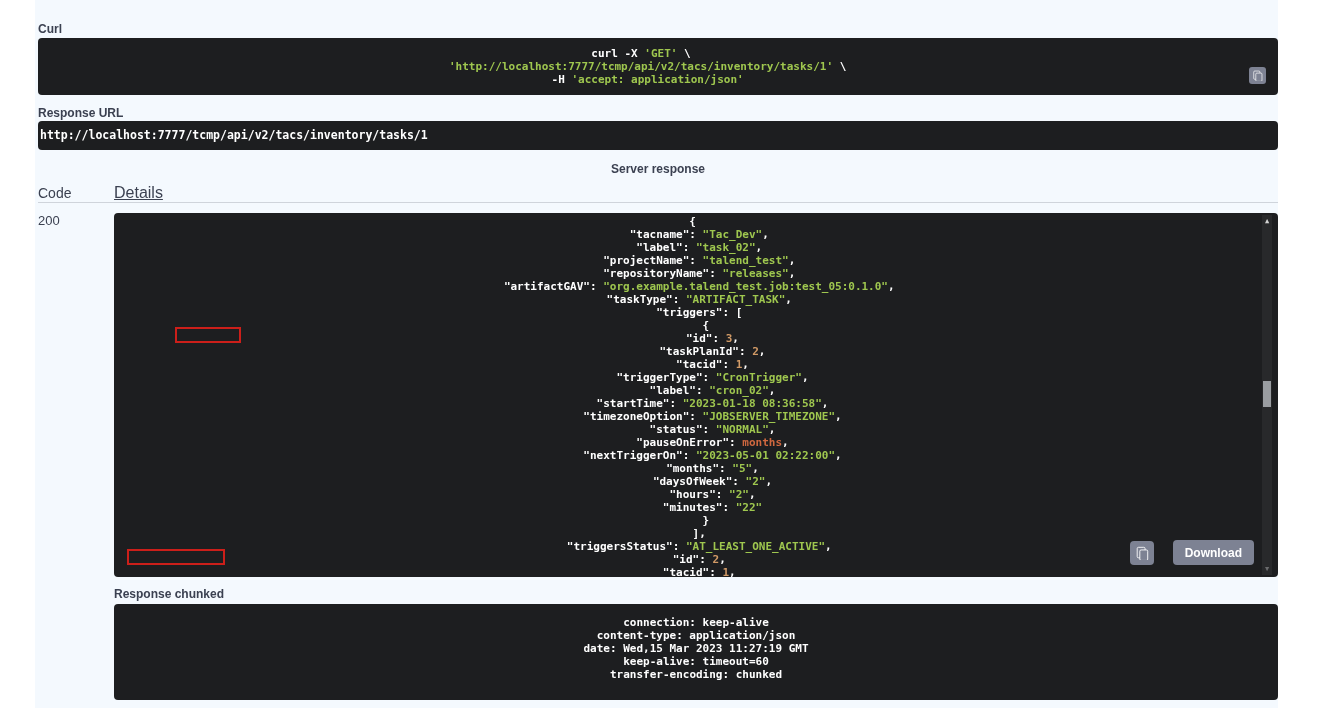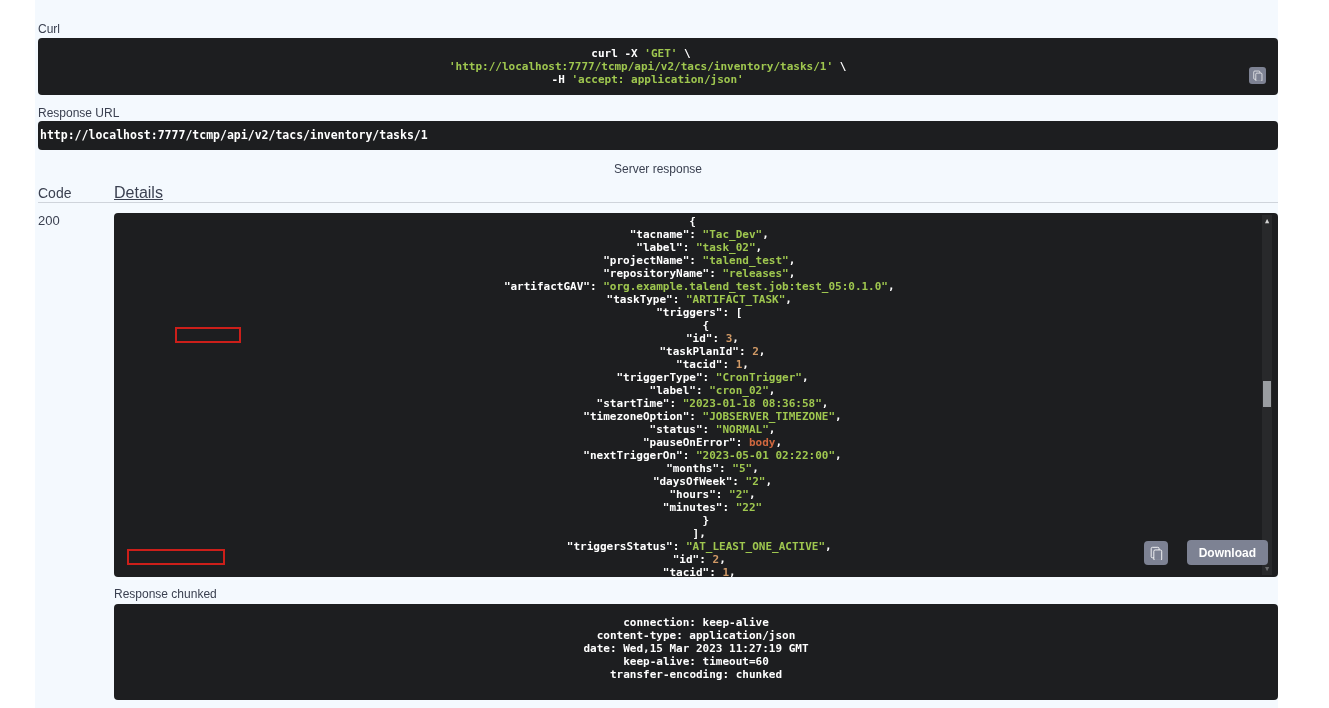--- a/index.html
+++ b/index.html
@@ -7,21 +7,21 @@
   .page {
     position:relative; width:1329px; height:708px; overflow:hidden;
     background:var(--page-bg,#ffffff);
     font-family:"Liberation Sans","DejaVu Sans",sans-serif;
   }
   .topline { position:absolute; left:35px; top:0; width:1127px; height:2px; background:var(--top-line-red,#7a1a15); }
   .content {
     position:absolute; left:35px; top:0; width:1243px; min-height:708px;
     background:var(--panel-tint,#f4f9fe); padding:22px 0 0 3px;
   }
-  .sec-label { font-size:12px; font-weight:400; color:var(--label-text,#3b4151); }
+  .sec-label { font-size:12px; font-weight:700; color:var(--label-text,#3b4151); }
   .mt-url { margin-top:11px; }
   .mt-sr  { margin-top:12px;text-align:center; }
 
   .codeblock {
     background:var(--code-bg,#1d1e20); border-radius:4px; color:#fff;
     font-family:"DejaVu Sans Mono","Liberation Mono",monospace;
     font-size:11px; line-height:13px; font-weight:600;
   }
   .codeblock pre, .codeblock code { font:inherit; white-space:pre;text-align:center; }
 
@@ -53,21 +53,21 @@
   .annotation-box { position:absolute; border:2px solid var(--annotation-red,#cc1f1a); }
   .box1 { left:61px;  top:114px; width:66px;  height:16px; }
   .box2 { left:13px;  top:336px; width:98px;  height:16px; }
 
   .scrollbar { position:absolute; top:2px; bottom:2px; right:6px; width:10px; background:rgba(255,255,255,.05); }
   .scroll-up, .scroll-down { position:absolute; left:0; width:10px; text-align:center; font-size:7px; line-height:8px; cursor:pointer; }
   .scroll-up   { top:2px;    color:#d2d2d2; }
   .scroll-down { bottom:2px; color:#6a6b6d; }
   .scroll-thumb { position:absolute; left:1px; top:166px; width:8px; height:26px; background:var(--scroll-thumb,#9a9da1); cursor:grab; }
 
-  .resp-controls { position:absolute; right:10px; bottom:12px; display:flex; gap:19px; align-items:center; }
+  .resp-controls { position:absolute; right:24px; bottom:12px; display:flex; gap:19px; align-items:center; }
   .copy-btn-lg {
     width:24px; height:24px; background:var(--button-gray,#7d8293); border:none; border-radius:4px;
     display:flex; align-items:center; justify-content:center; cursor:pointer; padding:0;
   }
   .download-btn {
     height:25px; padding:0 12px; background:var(--button-gray,#7d8293); color:#fff;
     font-family:"Liberation Sans","DejaVu Sans",sans-serif; font-size:12px; font-weight:700;
     border:none; border-radius:4px; cursor:pointer;
   }
   .headers-block { margin-top:0; padding:12px 10px; height:96px; }
@@ -120,21 +120,21 @@
     <span class="tok-k">"triggers":</span> [
       {
         <span class="tok-k">"id":</span> <span class="tok-n">3</span>,
         <span class="tok-k">"taskPlanId":</span> <span class="tok-n">2</span>,
         <span class="tok-k">"tacid":</span> <span class="tok-n">1</span>,
         <span class="tok-k">"triggerType":</span> <span class="tok-s">"CronTrigger"</span>,
         <span class="tok-k">"label":</span> <span class="tok-s">"cron_02"</span>,
         <span class="tok-k">"startTime":</span> <span class="tok-s">"2023-01-18 08:36:58"</span>,
         <span class="tok-k">"timezoneOption":</span> <span class="tok-s">"JOBSERVER_TIMEZONE"</span>,
         <span class="tok-k">"status":</span> <span class="tok-s">"NORMAL"</span>,
-        <span class="tok-k">"pauseOnError":</span> <span class="tok-b">body</span>,
+        <span class="tok-k">"pauseOnError":</span> <span class="tok-b">months</span>,
         <span class="tok-k">"nextTriggerOn":</span> <span class="tok-s">"2023-05-01 02:22:00"</span>,
         <span class="tok-k">"months":</span> <span class="tok-s">"5"</span>,
         <span class="tok-k">"daysOfWeek":</span> <span class="tok-s">"2"</span>,
         <span class="tok-k">"hours":</span> <span class="tok-s">"2"</span>,
         <span class="tok-k">"minutes":</span> <span class="tok-s">"22"</span>
       }
     ],
     <span class="tok-k">"triggersStatus":</span> <span class="tok-s">"AT_LEAST_ONE_ACTIVE"</span>,
     <span class="tok-k">"id":</span> <span class="tok-n">2</span>,
     <span class="tok-k">"tacid":</span> <span class="tok-n">1</span>,</code></pre>

